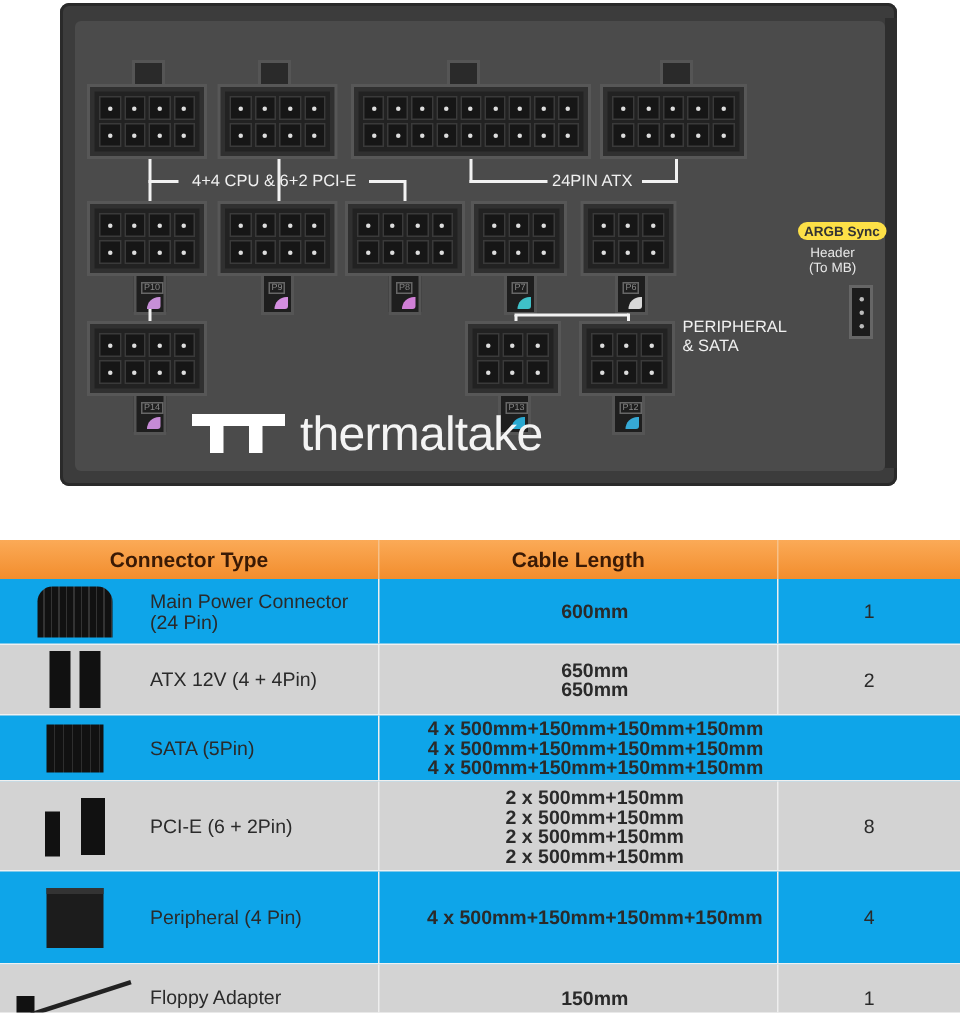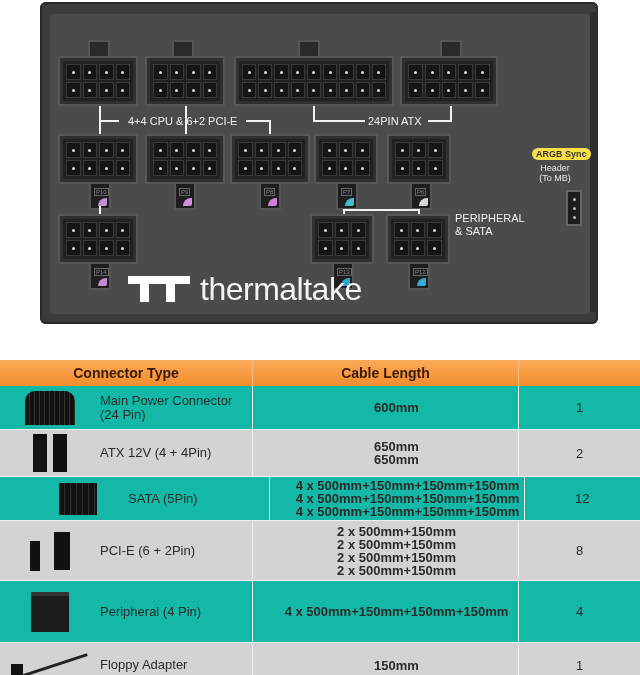--- a/index.html
+++ b/index.html
@@ -32,21 +32,21 @@
   .logo-text { color: #f4f4f4; font-size: 32px; letter-spacing: -0.5px; line-height: 26px; }
 
   
   .table { position: absolute; left: 0; top: 360px; width: 640px; }
   .thead { display: flex; height: 26px; background: linear-gradient(#fbaa57, #f28d2d); }
   .th { color: #3a1a05; font-weight: bold; font-size: 14px; display: flex; align-items: center; justify-content: center; border-right: 1px solid #f6c18a; }
   .th.qty { font-size: 11px; letter-spacing: -0.3px; border-right: none; }
   .col1 { width: 253px; } .col2 { width: 266px; } .col3 { width: 121px; }
   .row { display: flex; border-bottom: 1px solid #f0f0f0; }
   .row.alt { background: #d3d3d3; }
-  .row.plain { background: #14b8a6; }
+  .row.plain { background: #0ea5e9; }
   .cell { display: flex; align-items: center; font-size: 13px; color: #2a2a2a; border-right: 1px solid #eeeeee; }
   .cell:last-child { border-right: none; }
   .cell.type { padding-left: 0; }
   .thumb { width: 100px; height: 100%; display: flex; align-items: center; justify-content: center; }
   .type-label { line-height: 14px; }
   .cell.len { padding-left: 22px; line-height: 13px; flex-direction: column; align-items: center; justify-content: center; font-weight: bold; }
   .cell.qty { justify-content: center; }
 
   .ic { background: #111; position: relative; }
 </style>
@@ -296,33 +296,32 @@
       </div>
       <div class="type-label">ATX 12V (4 + 4Pin)</div>
     </div>
     <div class="cell len col2">
       <div>650mm</div>
       <div>650mm</div>
     </div>
     <div class="cell qty col3">2</div>
   </div>
 
-  <div class="row plain" style="height:44px;padding-left:28px;">
+  <div class="row plain" style="height:44px;">
     <div class="cell type col1">
       <div class="thumb">
         <div class="ic" style="width:38px;height:32px;background:repeating-linear-gradient(90deg,#111 0 5px,#2e2e2e 5px 6px);"></div>
       </div>
       <div class="type-label">SATA (5Pin)</div>
     </div>
     <div class="cell len col2">
       <div>4 x 500mm+150mm+150mm+150mm</div>
       <div>4 x 500mm+150mm+150mm+150mm</div>
       <div>4 x 500mm+150mm+150mm+150mm</div>
     </div>
-    <div class="cell qty col3">12</div>
   </div>
 
   <div class="row alt" style="height:60px;">
     <div class="cell type col1">
       <div class="thumb">
         <div class="ic" style="width:10px;height:30px;margin-right:14px;margin-top:10px;"></div>
         <div class="ic" style="width:16px;height:38px;"></div>
       </div>
       <div class="type-label">PCI-E (6 + 2Pin)</div>
     </div>

